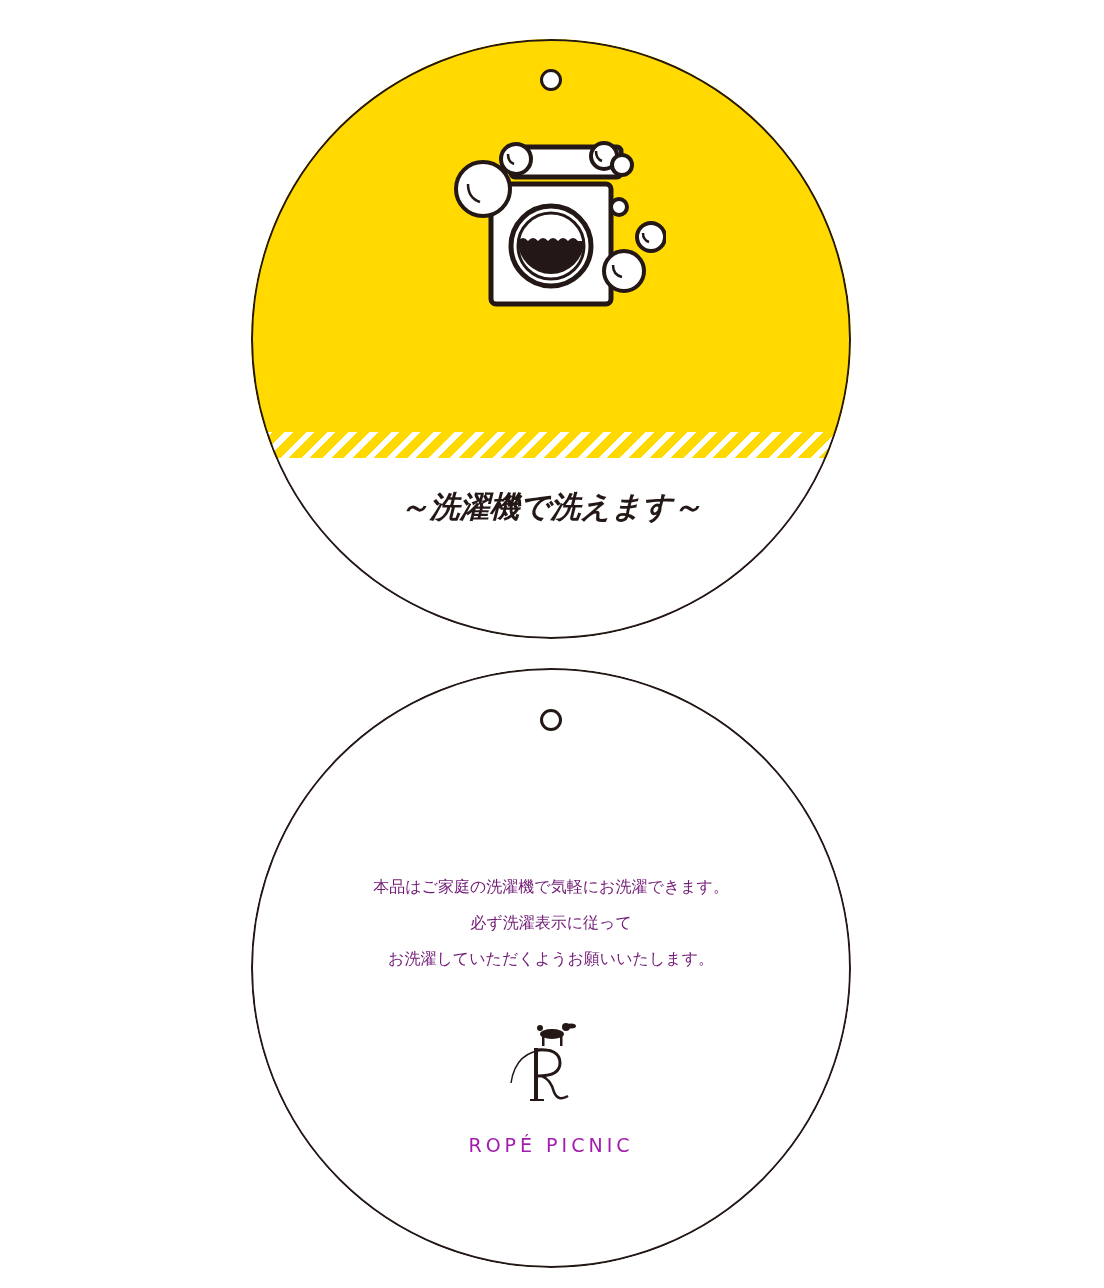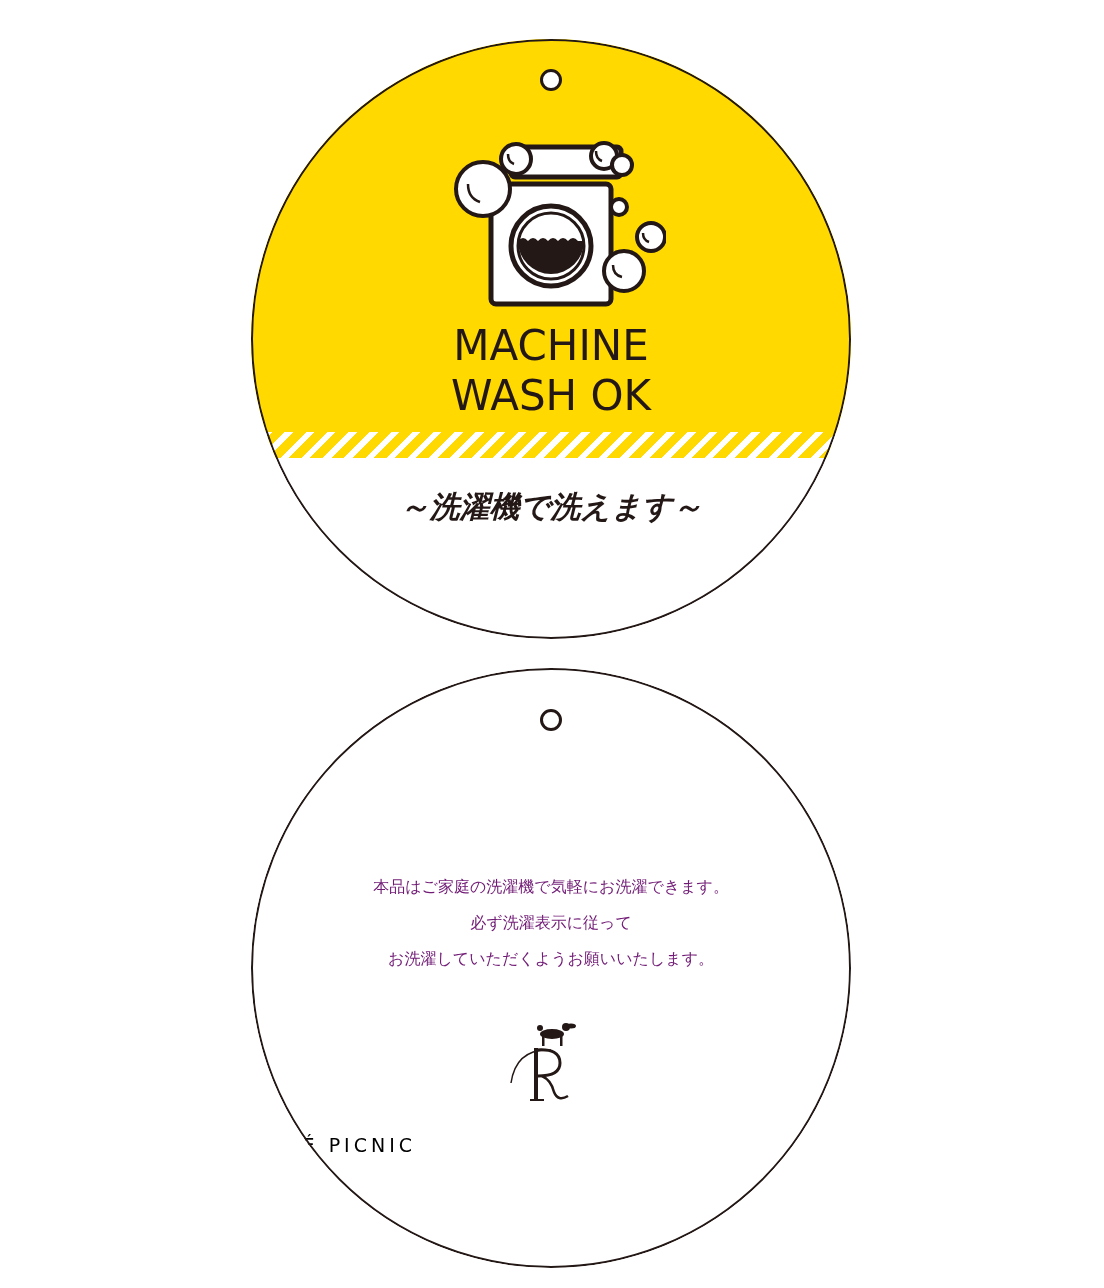--- a/index.html
+++ b/index.html
@@ -11,21 +11,21 @@
   .ring { position:absolute; inset:0; border-radius:50%; border:2.5px solid #231815; pointer-events:none; z-index:5; }
   .yellow { position:absolute; left:0; top:0; width:600px; height:393px; background:#FFD900; }
   .stripes { position:absolute; left:0; top:393px; width:600px; height:26px;
      background: repeating-linear-gradient(135deg, #FFD900 0 9px, #ffffff 9px 15px); }
   .hole { position:absolute; width:22px; height:22px; border-radius:50%; border:3px solid #231815;
           background:#ffffff; box-sizing:border-box; z-index:6; }
   .headline { position:absolute; left:0; width:600px; text-align:center;
      font-family:"DejaVu Sans", sans-serif; font-size:42px; line-height:48px; color:#231815; letter-spacing:0px; }
   .jp-sub { position:absolute; left:0; width:600px; text-align:center; font-size:30px; font-weight:bold; color:#231815; }
   .body-text { position:absolute; left:0; width:600px; text-align:center; font-size:16px; line-height:36px; color:#701a75; }
-  .brand { position:absolute; left:0; width:600px; font-size:19px; letter-spacing:4px; color:#000000; }
+  .brand { position:absolute; left:0; width:600px; text-align:center; font-size:19px; letter-spacing:4px; color:#a21caf; }
   .logo { position:absolute; }
 </style>
 </head>
 <body>
 
 <div id="tag-front" class="tag">
   <div class="yellow"></div>
   <div class="stripes"></div>
 
   <svg class="logo" style="left:195px;top:90px;" width="220" height="180" viewBox="0 0 220 180">
@@ -52,22 +52,20 @@
     </g>
     <g stroke="#231815" stroke-width="2.5" fill="none">
       <path d="M22 55 q0 14 12 18"></path>
       <path d="M62 25 q0 8 6 10"></path>
       <path d="M150 22 q0 8 6 10"></path>
       <path d="M197 104 q0 7 6 9"></path>
       <path d="M167 136 q0 10 9 12"></path>
     </g>
   </svg>
 
-  <div class="headline" style="top:283px;">MACHINE</div>
-  <div class="headline" style="top:333px;">WASH OK</div>
 
   <div class="jp-sub" style="top:448px;font-style:italic;">～洗濯機で洗えます～</div>
 
   <div class="ring"></div>
 </div>
 <div class="hole" style="left:540px;top:69px;"></div>
 
 <div id="tag-back" class="tag">
   <div class="body-text" style="top:201px;">本品はご家庭の洗濯機で気軽にお洗濯できます。</div>
   <div class="body-text" style="top:273px;">お洗濯していただくようお願いいたします。</div>

